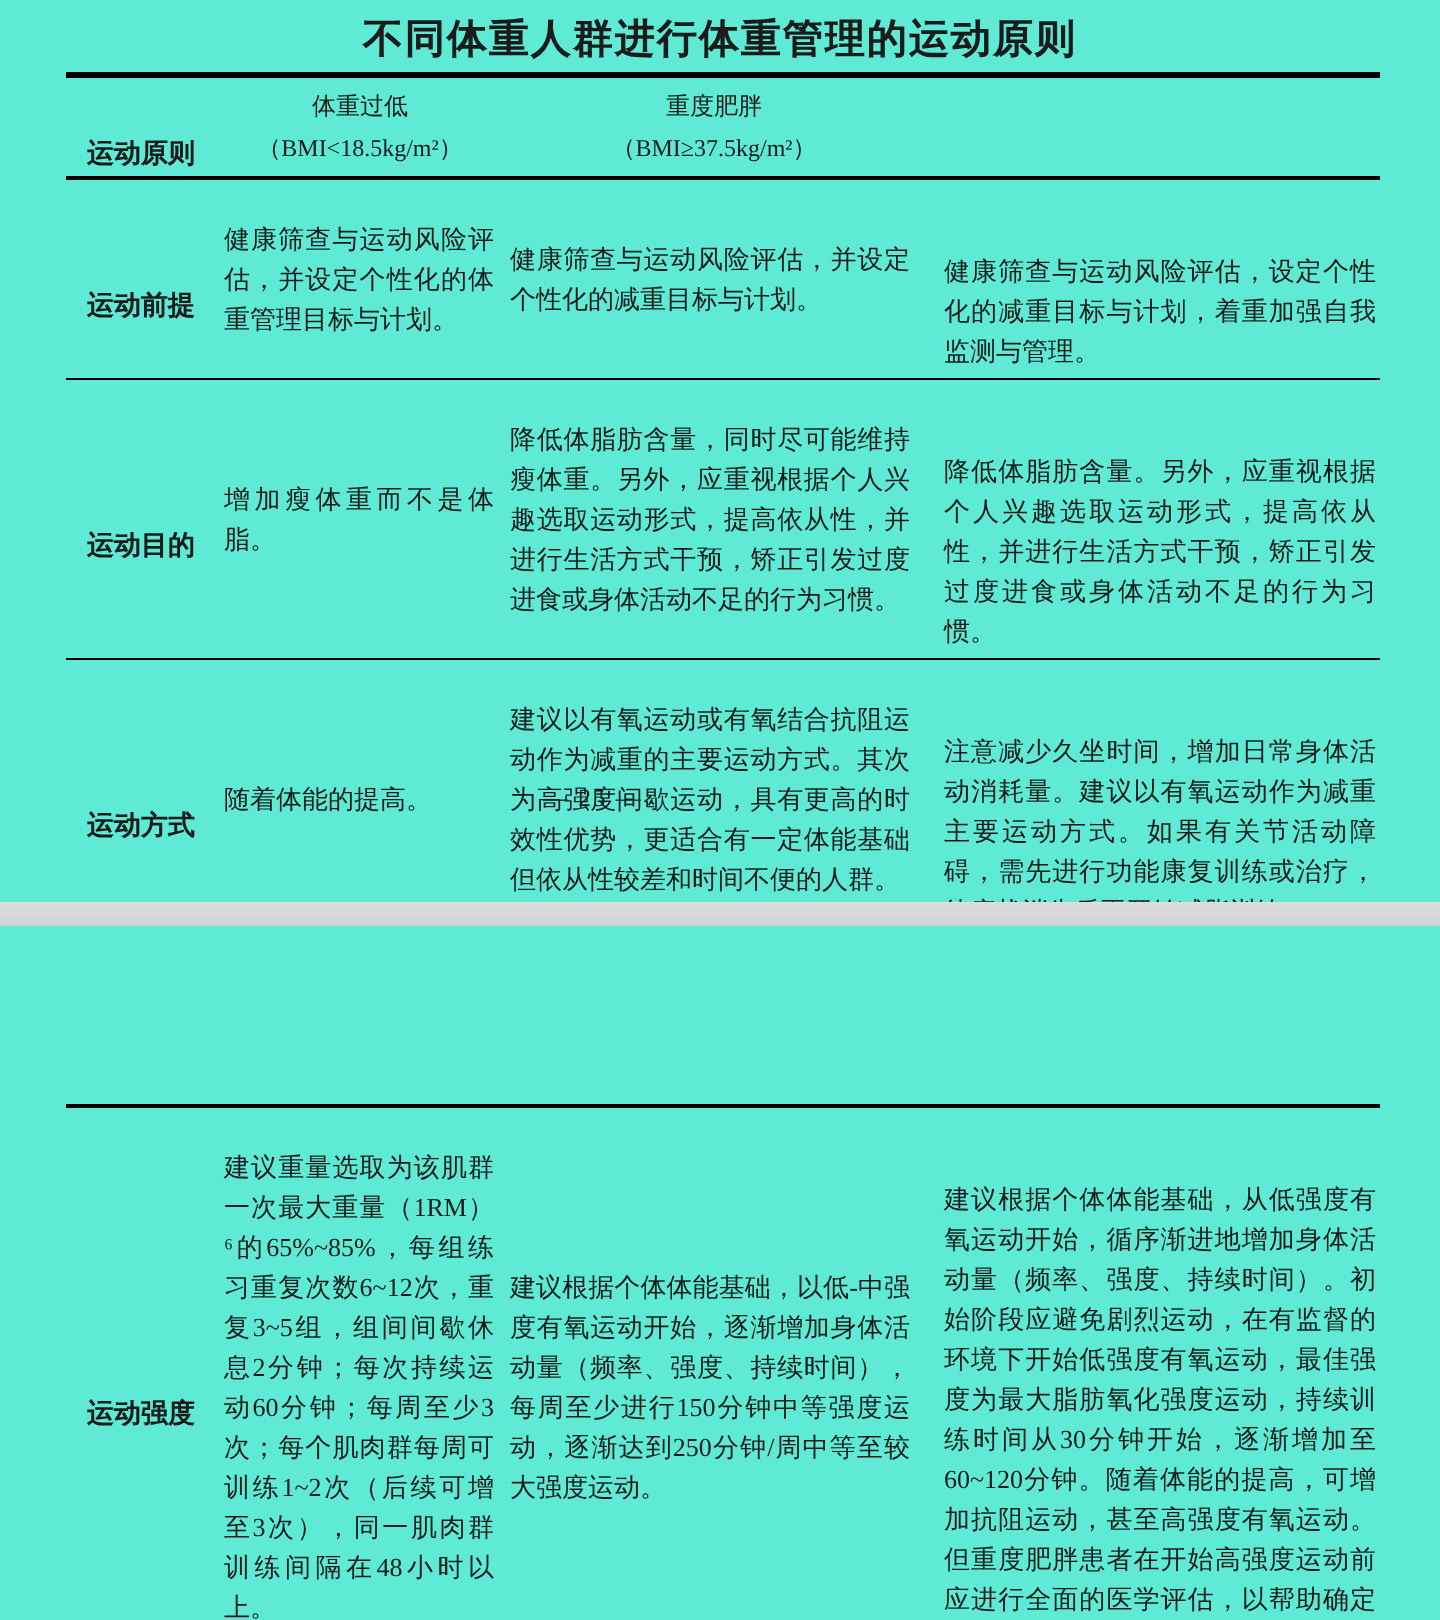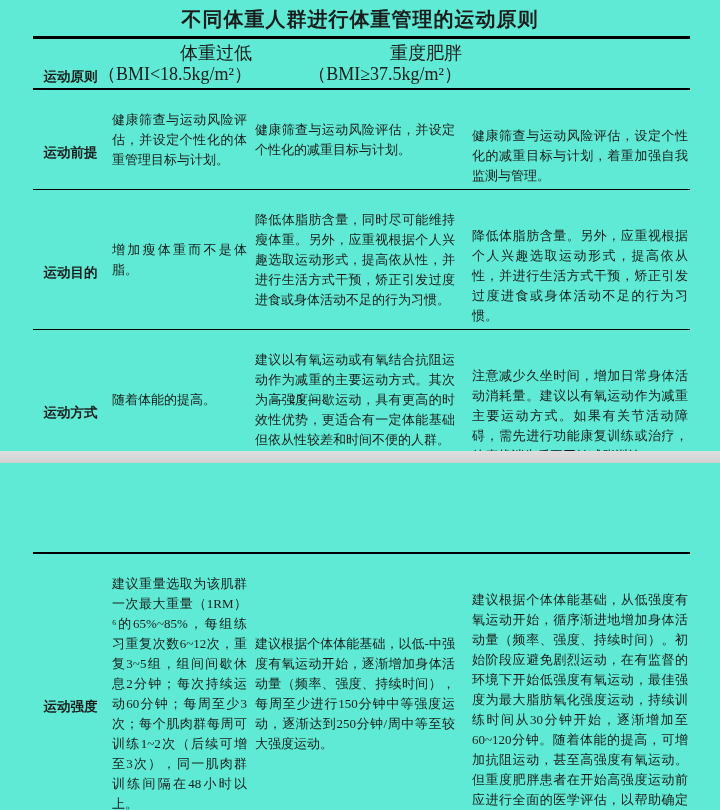--- a/index.html
+++ b/index.html
@@ -39,22 +39,22 @@
   }
   .cell.c3{padding-left:10px;padding-right:2px;margin-top:33px;}
   .cell.c2{padding-left:3px;padding-right:7px;}
   .label-cell{
     display:flex;align-items:center;justify-content:center;
     font-weight:bold;font-size:13.5px;text-align:center;padding:2px 0;
     box-sizing:border-box;
     margin-top:27px;
   }
   .hdr .hc{
-    display:flex;flex-direction:column;align-items:flex-end;justify-content:center;
-    font-size:18px;line-height:21px;text-align:center;padding:2px 0;
+    display:flex;flex-direction:column;align-items:center;justify-content:center;
+    font-size:12px;line-height:21px;text-align:center;padding:2px 0;
   }
   .pageno{
     position:absolute;top:392px;left:0;width:593px;text-align:center;
     font-size:12.5px;letter-spacing:1px;
   }
 </style>
 </head>
 <body>
 
 <div class="page" id="page1">

